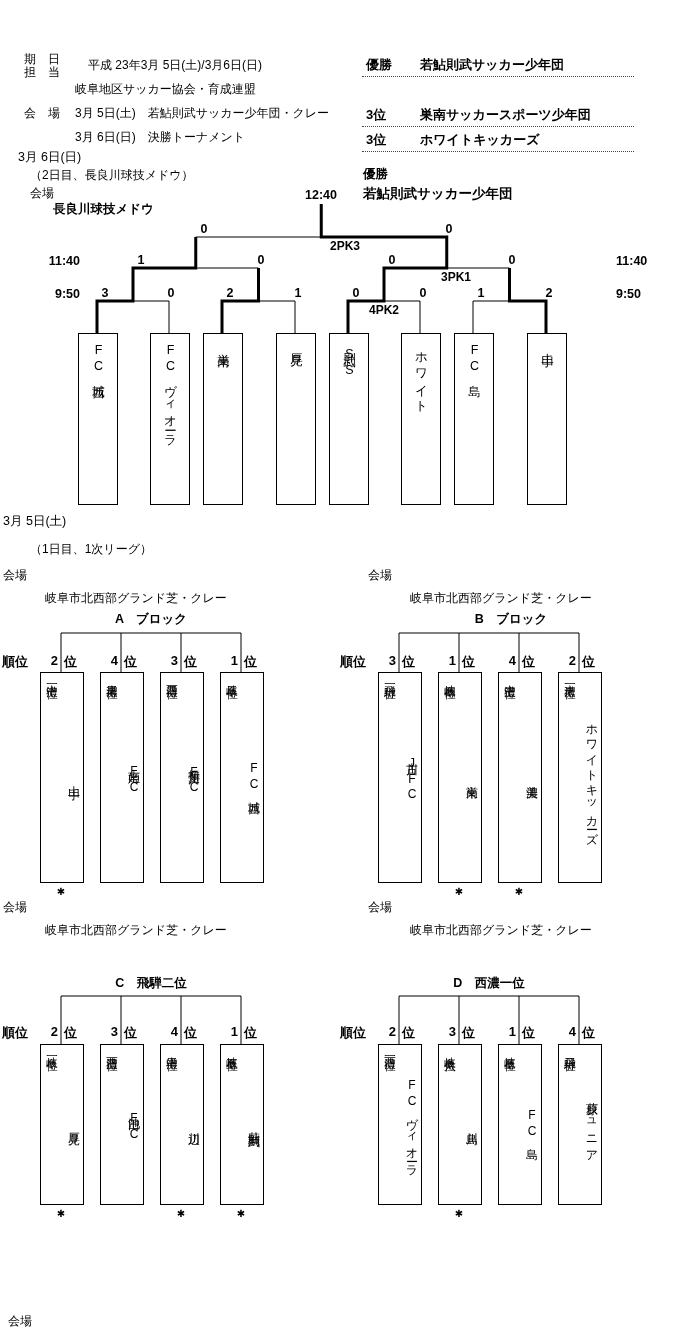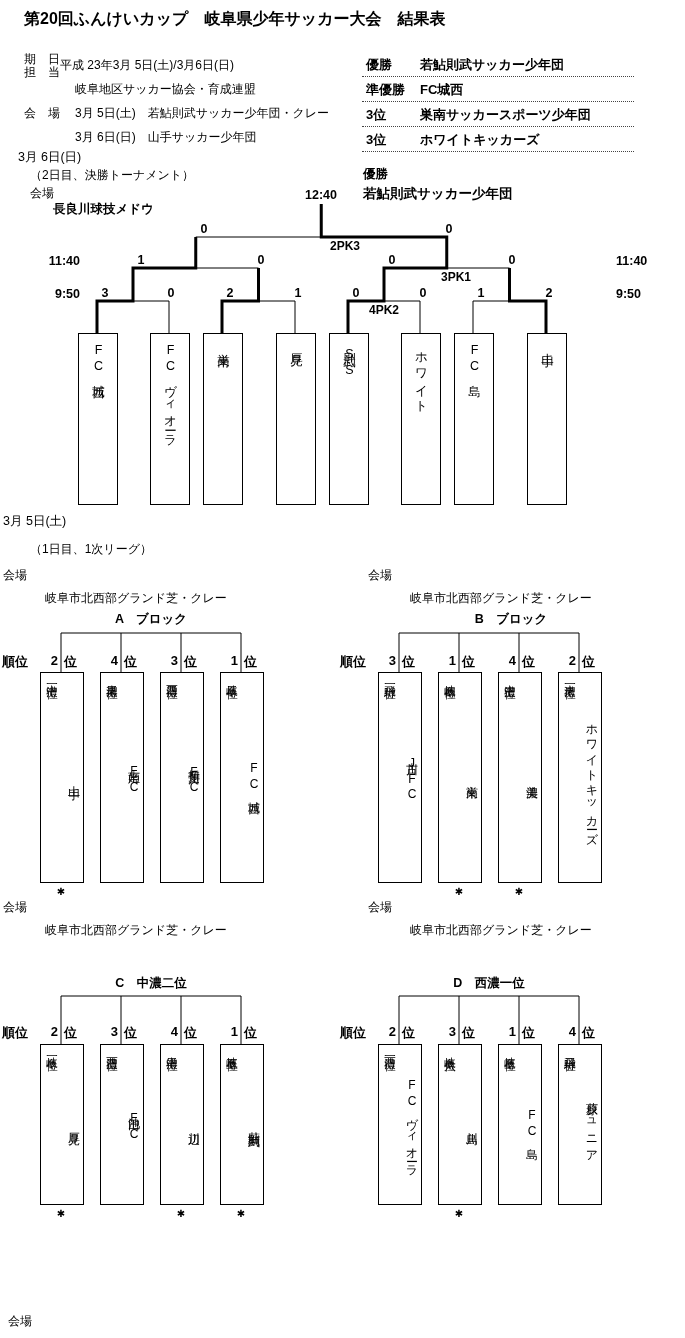--- a/index.html
+++ b/index.html
@@ -27,49 +27,44 @@
   .rrow{position:absolute;left:362px;width:272px;height:23px;border-bottom:1px dotted #444;}
   .rrow .rl{position:absolute;left:4px;top:3px;font-weight:bold;font-size:13px;}
   .rrow .rv{position:absolute;left:58px;top:3px;font-weight:bold;font-size:13px;}
   svg{position:absolute;left:0;top:0;}
 </style>
 </head>
 <body>
 
 <div id="page">
 
-  <div class="abs b f16" style="left:24px;top:9px">第20回ふんけいカップ　岐阜県少年サッカー大会　結果表</div>
 
   <div class="abs f12" style="left:24px;top:52px">期　日</div>
-  <div class="abs f12" style="left:60px;top:58px">平成 23年3月 5日(土)/3月6日(日)</div>
+  <div class="abs f12" style="left:88px;top:58px">平成 23年3月 5日(土)/3月6日(日)</div>
   <div class="abs f12" style="left:24px;top:65px">担　当</div>
   <div class="abs f12" style="left:75px;top:82px">岐阜地区サッカー協会・育成連盟</div>
   <div class="abs f12" style="left:24px;top:106px">会　場</div>
   <div class="abs f12" style="left:75px;top:106px">3月 5日(土)　若鮎則武サッカー少年団・クレー</div>
-  <div class="abs f12" style="left:75px;top:130px">3月 6日(日)　山手サッカー少年団</div>
+  <div class="abs f12" style="left:75px;top:130px">3月 6日(日)　決勝トーナメント</div>
 
   <div class="rrow" style="top:53px">
     <span class="rl">優勝</span>
     <span class="rv">若鮎則武サッカー少年団</span>
   </div>
-  <div class="rrow" style="top:78px">
-    <span class="rl">準優勝</span>
-    <span class="rv">FC城西</span>
-  </div>
   <div class="rrow" style="top:103px">
     <span class="rl">3位</span>
     <span class="rv">巣南サッカースポーツ少年団</span>
   </div>
   <div class="rrow" style="top:128px">
     <span class="rl">3位</span>
     <span class="rv">ホワイトキッカーズ</span>
   </div>
 
   <div class="abs f12" style="left:18px;top:150px;font-size:12.5px">3月 6日(日)</div>
-  <div class="abs f12" style="left:30px;top:168px">（2日目、決勝トーナメント）</div>
+  <div class="abs f12" style="left:30px;top:168px">（2日目、長良川球技メドウ）</div>
   <div class="abs f12" style="left:30px;top:186px">会場</div>
   <div class="abs b f12" style="left:53px;top:202px;font-size:12.5px">長良川球技メドウ</div>
 
   <div class="abs time" style="left:286px;top:188px;width:70px;text-align:center">12:40</div>
   <div class="abs b f12" style="left:363px;top:167px;font-size:12.5px">優勝</div>
   <div class="abs b" style="left:363px;top:185px;font-size:13.5px">若鮎則武サッカー少年団</div>
 
   <svg width="685" height="1338" viewBox="0 0 685 1338">
     <path fill="none" stroke="#000" stroke-width="1" d="
       M97 301 H169 M222 301 H295 M348 301 H420 M473 301 H546
@@ -210,21 +205,21 @@
 
   <div class="abs star" style="left:61px;top:886px">✱</div>
   <div class="abs star" style="left:459px;top:886px">✱</div>
   <div class="abs star" style="left:519px;top:886px">✱</div>
 
   <div class="abs f12" style="left:3px;top:900px">会場</div>
   <div class="abs f12" style="left:368px;top:900px">会場</div>
   <div class="abs f12" style="left:45px;top:923px">岐阜市北西部グランド芝・クレー</div>
   <div class="abs f12" style="left:410px;top:923px">岐阜市北西部グランド芝・クレー</div>
 
-  <div class="abs btitle" style="left:61px;top:975px">C　中濃二位</div>
+  <div class="abs btitle" style="left:61px;top:975px">C　飛騨二位</div>
   <div class="abs btitle" style="left:399px;top:975px">D　西濃一位</div>
 
   <div class="abs rank" style="left:2px;top:1024px">順位</div>
   <div class="abs rank" style="left:340px;top:1024px">順位</div>
 
   <div class="abs rank" style="left:34px;top:1024px;width:24px;text-align:right">2</div>
   <div class="abs rank" style="left:64px;top:1024px">位</div>
   <div class="abs rank" style="left:94px;top:1024px;width:24px;text-align:right">3</div>
   <div class="abs rank" style="left:124px;top:1024px">位</div>
   <div class="abs rank" style="left:154px;top:1024px;width:24px;text-align:right">4</div>

